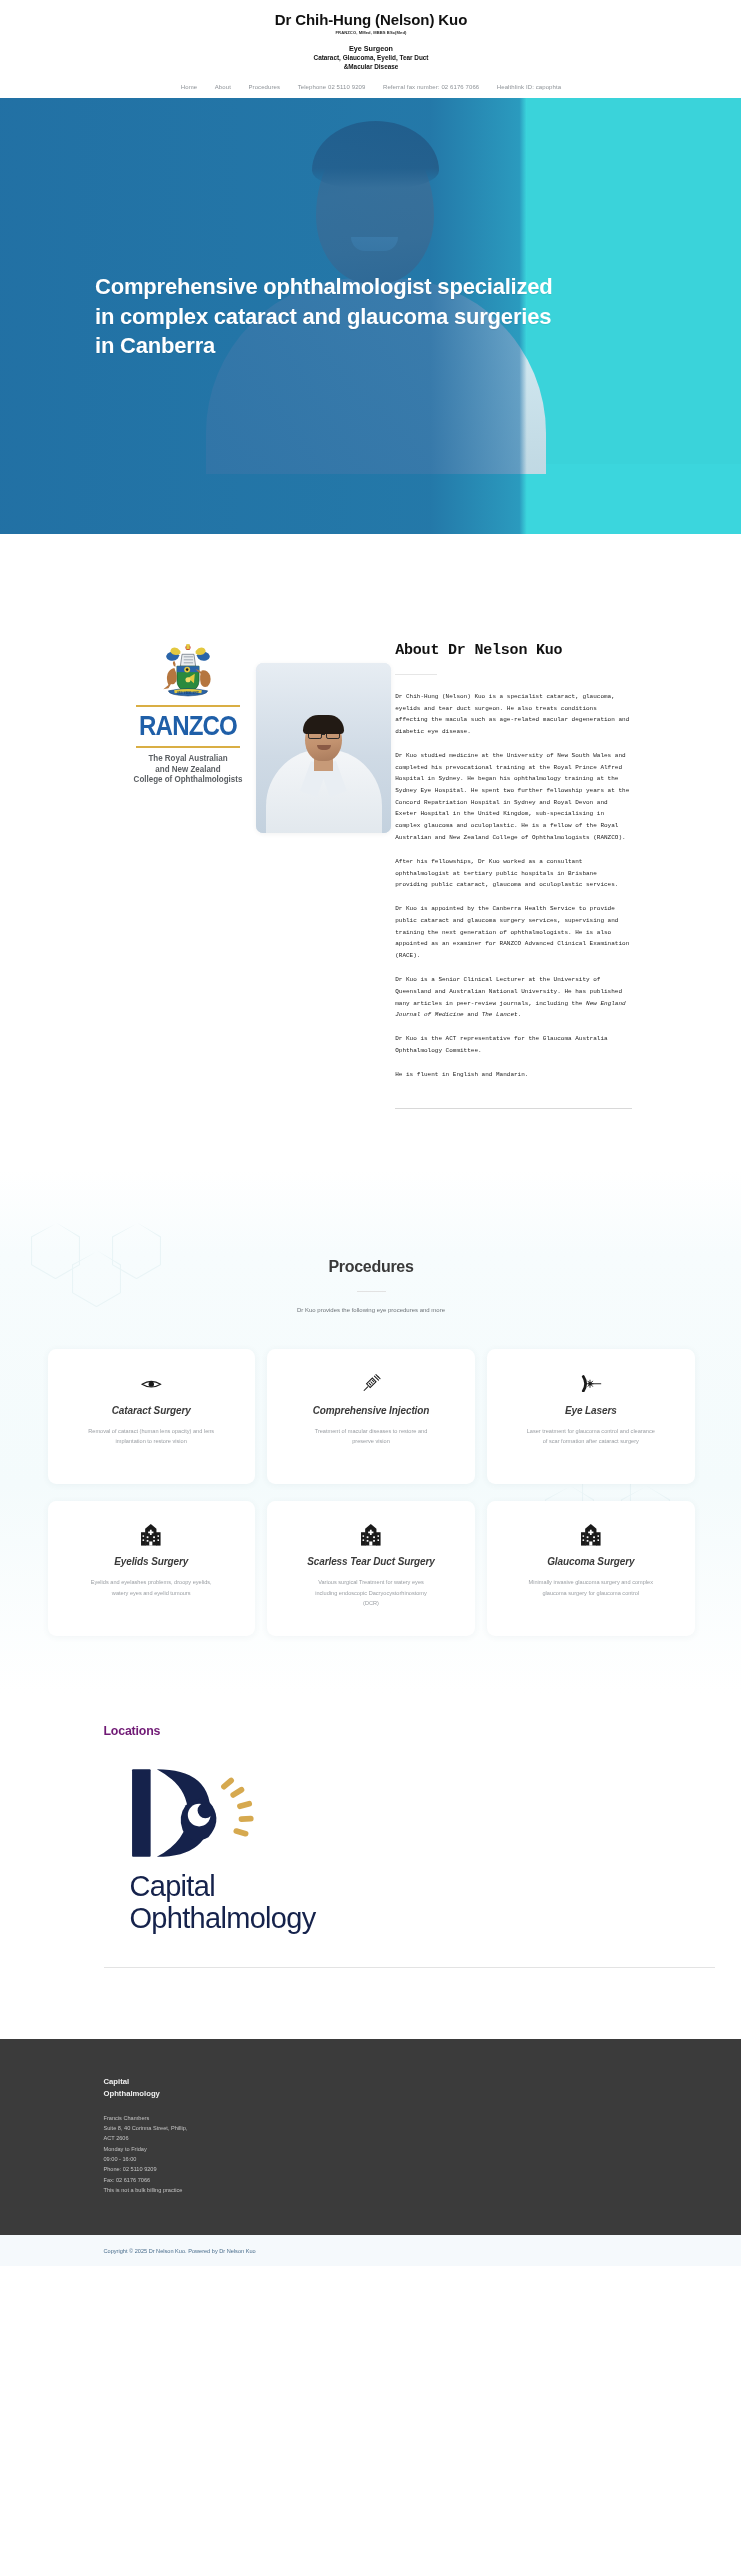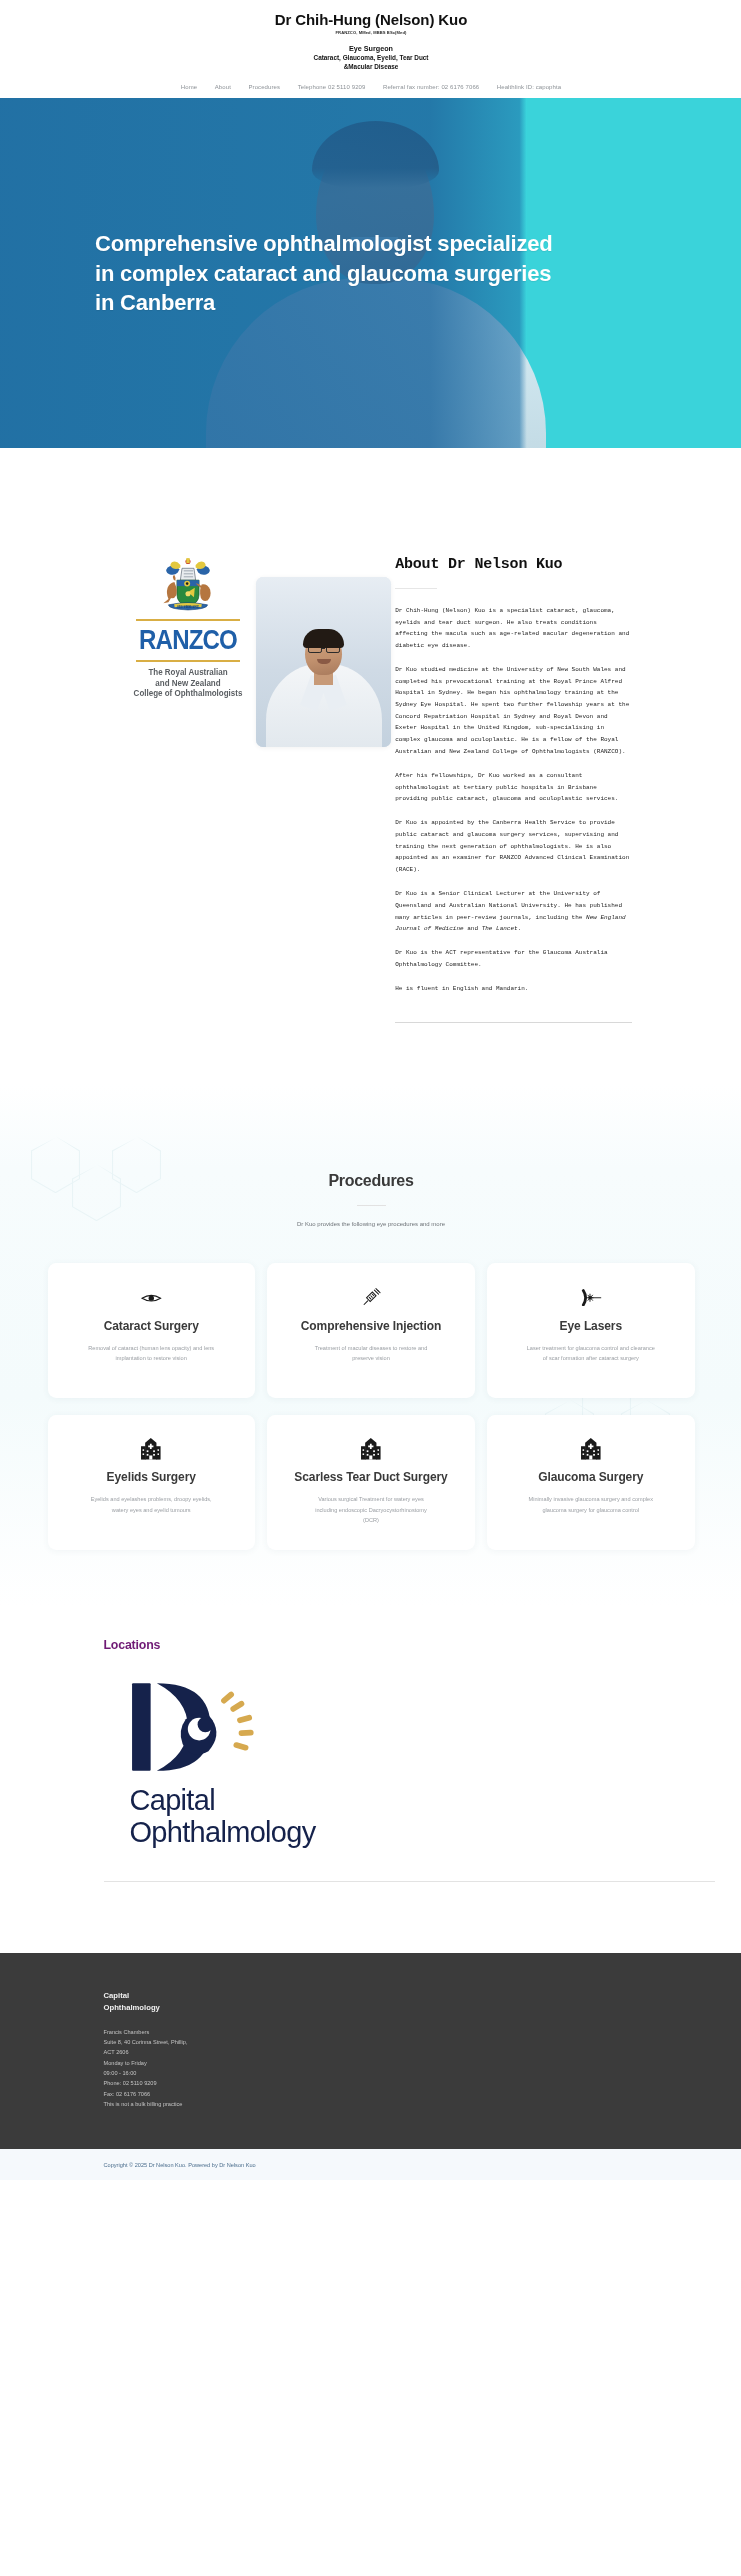--- a/index.html
+++ b/index.html
@@ -61,21 +61,21 @@
     color: #8d9297;
     letter-spacing: 0.1px;
     cursor: pointer;
     white-space: nowrap;
   }
 
   
   .hero {
     position: relative;
     width: 742px;
-    height: 350px;
+    height: 436px;
     overflow: hidden;
     background: #3bd6dd;
   }
   .hero-photo {
     position: absolute;
     inset: 0;
     background:
       radial-gradient(ellipse 124px 155px at 52% 30%, #b68e72 0%, #a8looks 0%, rgba(168,126,100,0.95) 42%, rgba(120,95,80,0.0) 70%),
       radial-gradient(ellipse 155px 206px at 52% 78%, #e8eef5 0%, rgba(225,234,243,0.9) 45%, rgba(200,212,226,0) 75%),
       linear-gradient(180deg, #7ea0bd 0%, #5f87ab 40%, #486f94 100%);
@@ -313,25 +313,26 @@
     padding: 23px 18.5px 23px;
     min-height: 135px;
     text-align: center;
     display: flex;
     flex-direction: column;
     align-items: center;
     cursor: pointer;
   }
   .card-icon { height: 23px; display: flex; align-items: center; justify-content: center; margin-bottom: 9.3px; }
   .card-title {
-    font-size: 12px;
+    font-size: 10px;
     font-weight: 800;
     color: #3a3a3a;
     margin-bottom: 10.3px;
     letter-spacing: -0.1px;
+    font-style: italic;
   }
   .card-desc {
     font-size: 5.6px;
     line-height: 1.85;
     color: #9a9ea3;
     max-width: 129px;
   }
 
   
   .locations {

